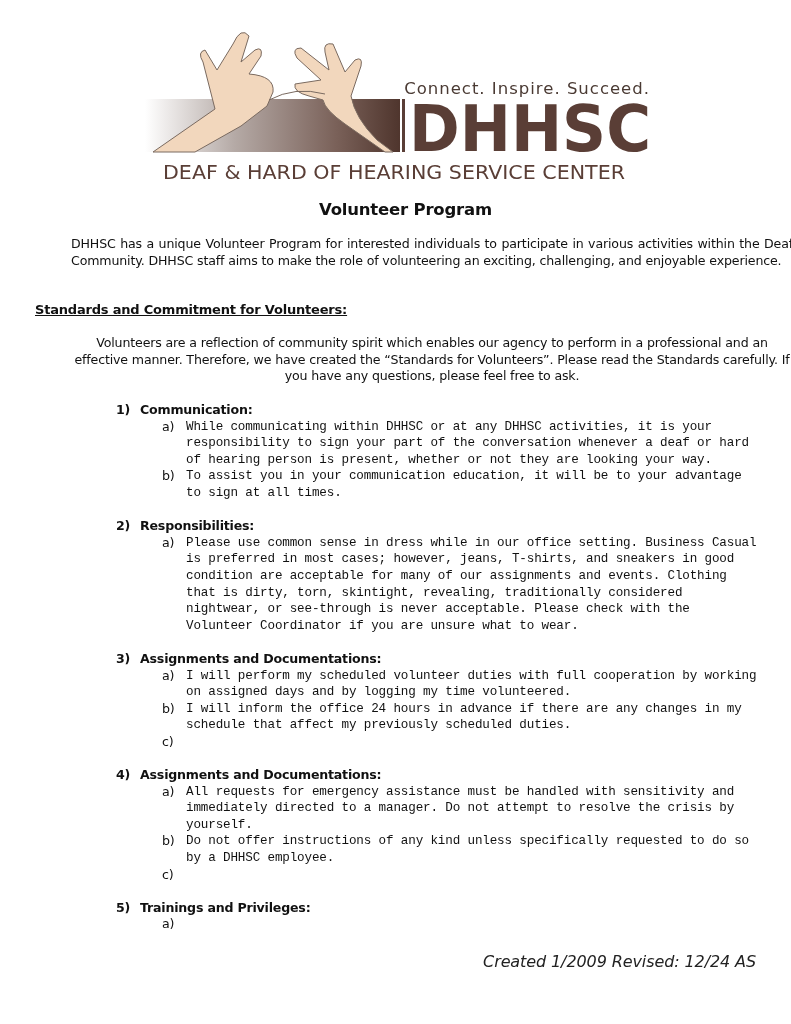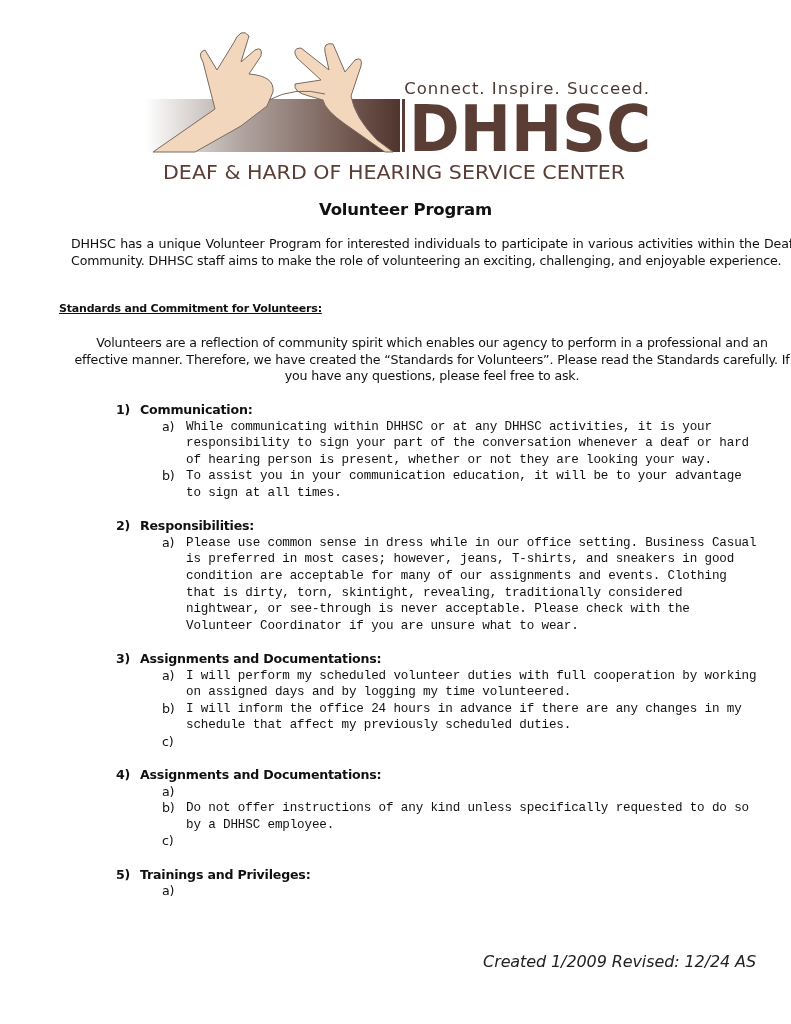--- a/index.html
+++ b/index.html
@@ -14,21 +14,21 @@
       font-size: 16.5px; font-weight: bold; letter-spacing: -0.2px; padding-left: 20px;
     }
     .para {
       position: absolute; left: 35px; width: 722px;
       font-size: 12.6px; line-height: 16.6px; text-align: justify; letter-spacing: -0.15px; margin-left: 36px;
     }
     .para.left { text-align: center; }
     .intro { top: 236px; }
     .heading {
       position: absolute; left: 35px; top: 302px;
-      font-size: 11px; font-weight: bold; text-decoration: underline; letter-spacing: -0.2px; margin-left: 24px;
+      font-size: 13px; font-weight: bold; text-decoration: underline; letter-spacing: -0.2px;
     }
     .standards { top: 335px; }
     .sections { position: absolute; left: 0; top: 402px; width: 791px; }
     .section { margin-bottom: 16.6px; }
     .sec-head {
       display: flex; font-size: 12.6px; font-weight: bold; line-height: 16.6px; letter-spacing: -0.2px;
     }
     .sec-num { width: 24px; margin-left: 116px; }
     .item {
       display: flex; font-size: 12.6px; line-height: 16.6px; letter-spacing: -0.15px;
@@ -125,20 +125,21 @@
     </div>
   </div>
 
   <div class="section">
     <div class="sec-head">
       <span class="sec-num">4)</span>
       <span>Assignments and Documentations:</span>
     </div>
     <div class="item">
       <span class="item-letter">a)</span>
+      <span class="item-text">All requests for emergency assistance must be handled with sensitivity and immediately directed to a manager. Do not attempt to resolve the crisis by yourself.</span>
     </div>
     <div class="item">
       <span class="item-letter">b)</span>
       <span class="item-text">Do not offer instructions of any kind unless specifically requested to do so by a DHHSC employee.</span>
     </div>
     <div class="item">
       <span class="item-letter">c)</span>
     </div>
   </div>
 

